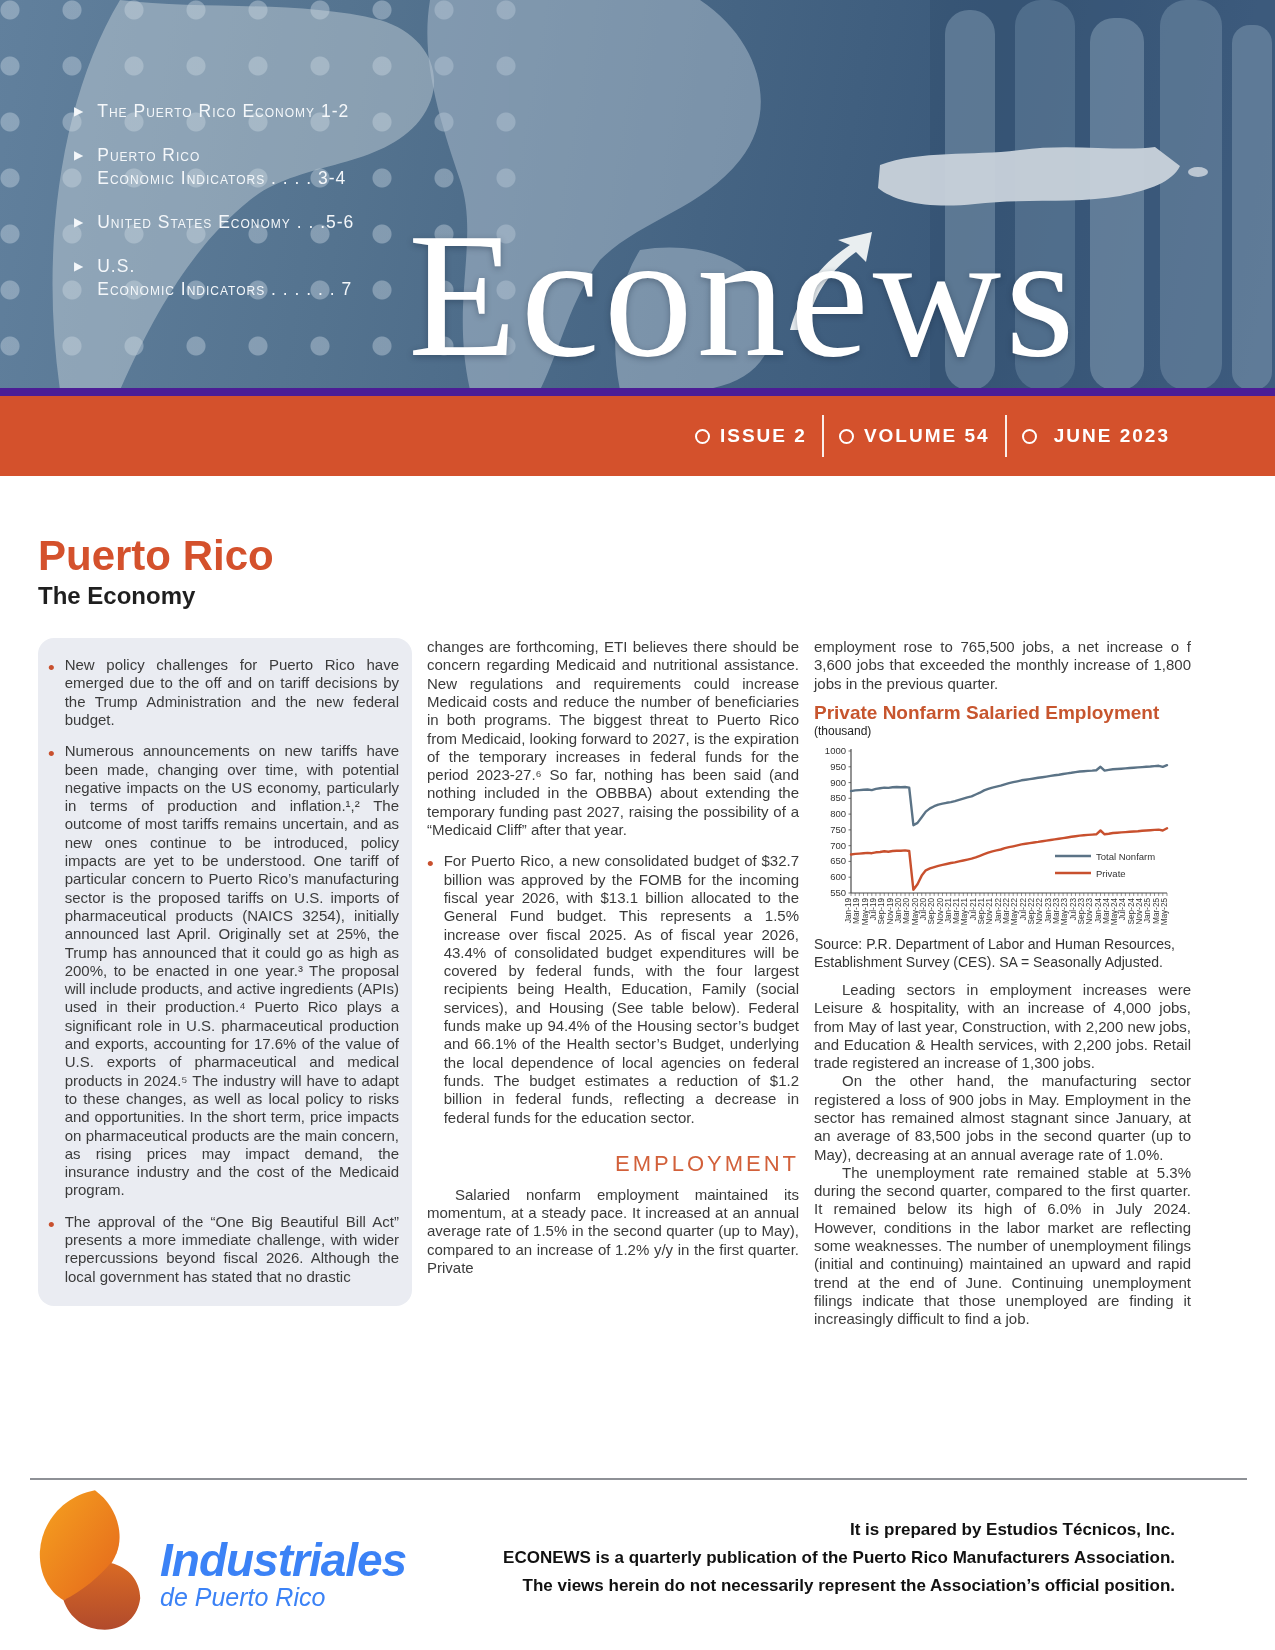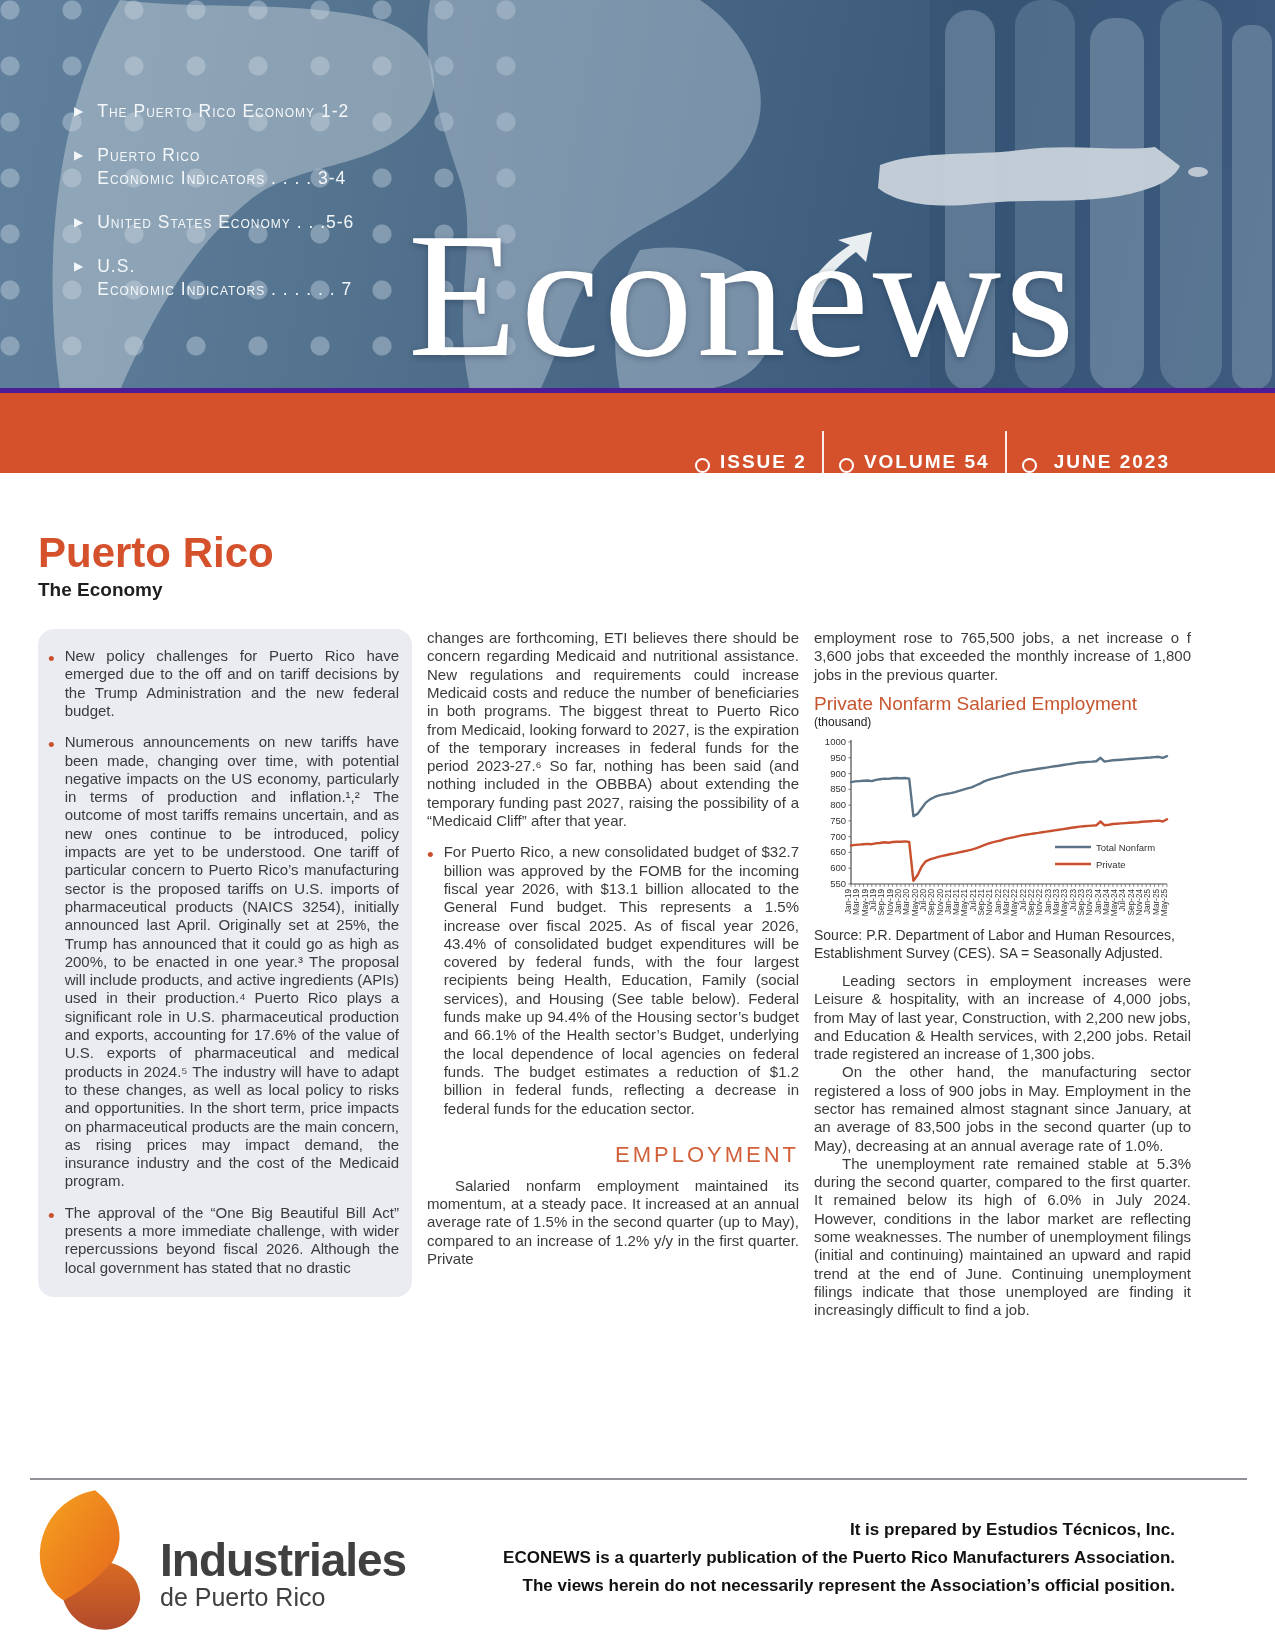--- a/index.html
+++ b/index.html
@@ -15,63 +15,63 @@
   .toc{position:absolute;left:74px;top:100px;color:#f4f7fa;font-size:17.5px;letter-spacing:1px;
        font-variant:small-caps;line-height:1.32;}
   .toc-item{display:flex;gap:13px;margin-bottom:21px;}
   .toc-arrow{font-size:12px;line-height:1.9;font-variant:normal;}
   .toc-text span{display:block;}
   .masthead{position:absolute;left:388px;bottom:4px;color:#ffffff;
         font-family:"Liberation Serif","DejaVu Serif",serif;font-size:178px;line-height:1;letter-spacing:4px;
         text-shadow:0 2px 6px rgba(20,35,55,.35);margin-left:20px;}
 
   
-  .banner{height:80px;background:#d4512c;border-top:5px solid #4c1d95;display:flex;align-items:flex-end;
+  .banner{height:80px;background:#d4512c;border-top:8px solid #4c1d95;display:flex;align-items:center;
           color:#ffffff;font-weight:bold;font-size:19px;letter-spacing:2px;padding-left:695px;}
   .b-circle{width:11px;height:11px;border:2.5px solid #ffffff;border-radius:50%;margin-right:10px;flex:none;}
   .b-sep{width:2px;height:42px;background:rgba(255,255,255,.9);margin:0 15px;flex:none;}
   .b-date{margin-left:auto;margin-right:105px;}
 
   
   .titles{margin:58px 0 0 38px;}
   .region-h{font-size:42px;font-weight:bold;color:#d4512c;line-height:1.05;}
-  .article-h{font-size:19px;font-weight:bold;color:#1f1f1f;margin-top:4px;}
+  .article-h{font-size:24px;font-weight:bold;color:#1f1f1f;margin-top:4px;}
 
   
   .columns{display:flex;gap:15px;margin:28px 84px 0 38px;color:#3b3b3b;font-size:15px;line-height:1.22;
            text-align:justify;height:834px;overflow:hidden;}
   .col1{flex:0 0 374px;}
   .col2{flex:0 0 372px;}
   .col3{flex:0 0 377px;}
   .highlight-box{background:#eaecf2;border-radius:16px;padding:18px 13px 20px 10px;}
   .bullet-row{display:flex;gap:10px;margin-bottom:13px;}
   .bullet-row:last-child{margin-bottom:0;}
   .dot{color:#c8502e;font-size:19px;line-height:1;flex:none;padding-top:2px;}
   .col2 .bullet-row{margin-top:13px;}
   .sec-heading{color:#d2603a;font-size:22px;letter-spacing:3px;font-weight:400;margin:24px 0 8px 0;text-align:right;}
   p{margin:0;}
   .indent{text-indent:28px;}
 
   
   .chart-block{margin-top:10px;}
-  .chart-title{color:#c7552e;font-size:19px;font-weight:normal;line-height:1.05;text-align:left;}
+  .chart-title{color:#c7552e;font-size:19px;font-weight:bold;line-height:1.05;text-align:left;}
   .chart-units{font-size:12px;color:#222222;text-align:left;margin:1px 0 4px 0;}
   .chart-svg{display:block;width:356px;height:190px;}
   .ytick{font-size:9.5px;fill:#333333;}
   .xtick{font-size:8.2px;fill:#333333;}
   .ltick{font-size:9.5px;fill:#333333;}
   .chart-source{font-size:14px;color:#333333;line-height:1.3;text-align:left;margin:2px 0 10px 0;}
   .col3 .indent{margin-bottom:0;}
 
   
   .footer{position:absolute;top:1478px;left:0;width:1275px;}
   .footer-line{height:2px;background:#8e9196;margin:0 28px 0 30px;}
   .footer-content{display:flex;align-items:flex-start;padding:6px 100px 0 34px;}
   .logo{display:flex;align-items:center;gap:8px;}
-  .logo-text{margin-top:26px;color:#404040;}
+  .logo-text{margin-top:26px;color:#3b82f6;font-style:italic;}
   .logo-main{font-size:46px;font-weight:bold;letter-spacing:-1px;line-height:1;}
   .logo-sub{font-size:25px;margin-top:0px;}
   .footer-note{margin-left:auto;text-align:right;font-size:17px;font-weight:bold;color:#111111;line-height:1.65;padding-top:30px;}
 </style>
 </head>
 <body>
 
 <header class="hero">
   <div class="hero-dots"></div>
   <svg class="hero-svg" viewBox="0 0 1275 390" aria-hidden="true">

